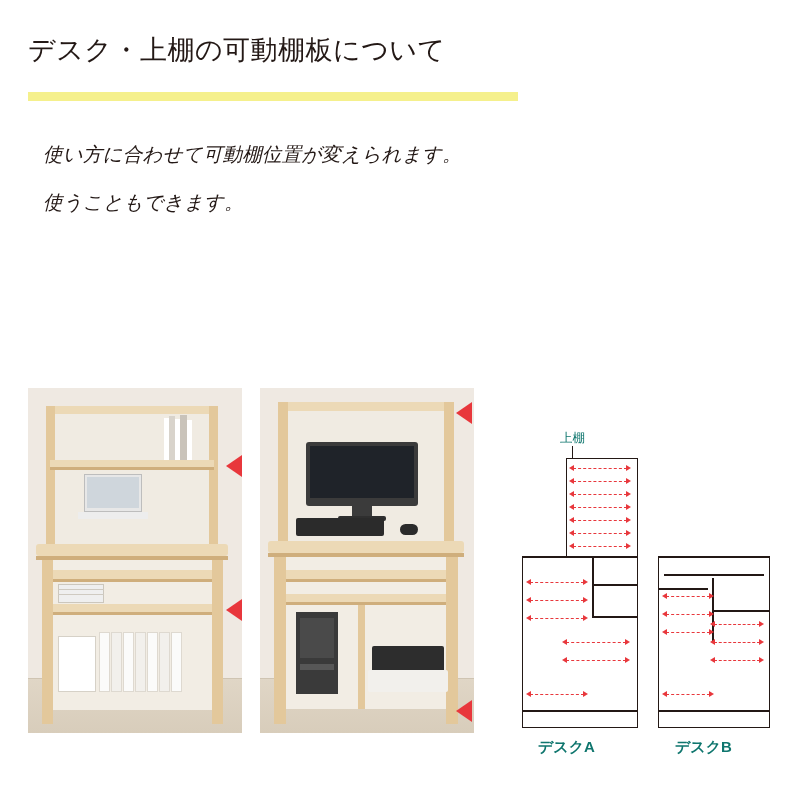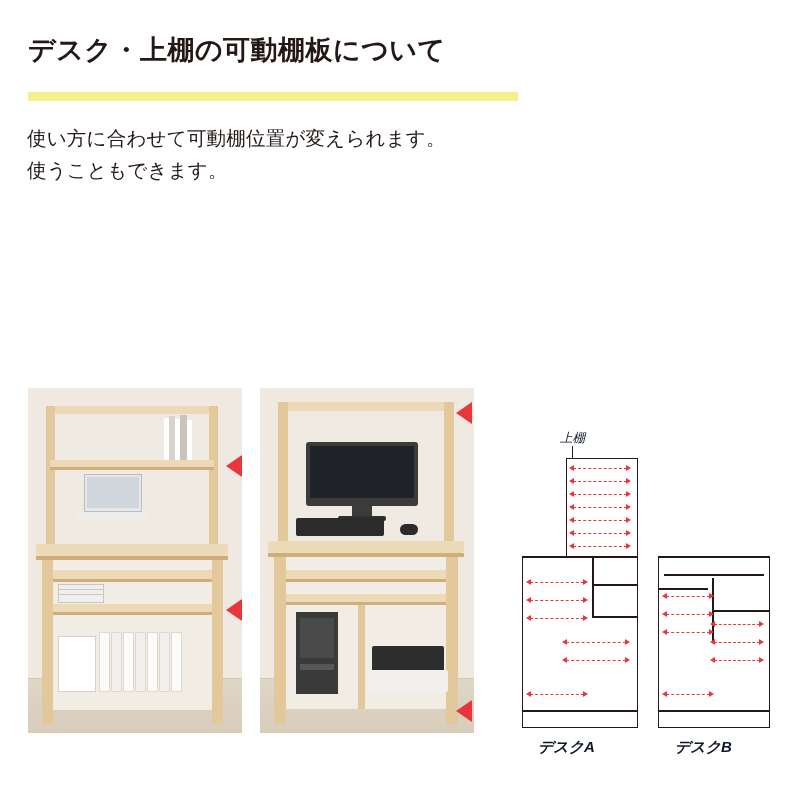--- a/index.html
+++ b/index.html
@@ -19,21 +19,21 @@
     width: 800px;
     height: 800px;
   }
 
   
   .heading {
     position: absolute;
     left: 28px;
     top: 32px;
     font-size: 27px;
-    font-weight: bold;
+    font-weight: normal;
     letter-spacing: 0.5px;
     color: #231815;
     white-space: nowrap;
   }
   .heading-underline {
     position: absolute;
     left: 28px;
     top: 92px;
     width: 490px;
     height: 9px;
@@ -45,21 +45,22 @@
     position: absolute;
     left: 27px;
     top: 122px;
     width: 740px;
     font-size: 19.5px;
     line-height: 32px;
     color: #231815;
     letter-spacing: 0.2px;
   }
   .body-copy p {
-    margin: 0;
+    margin: 16px;
+    font-style: italic;
   }
 
   
   .photos {
     position: absolute;
     left: 28px;
     top: 388px;
   }
   .photo {
     position: absolute;
@@ -106,23 +107,22 @@
   .diagram {
     position: absolute;
     left: 500px;
     top: 388px;
     width: 272px;
     height: 370px;
   }
   .diagram-label {
     position: absolute;
     font-size: 13px;
-    color: #0f172a;
+    color: #0f766e;
     white-space: nowrap;
-    font-style: italic;
   }
   .d-title-top {
     left: 60px;
     top: 42px;
     font-size: 12.5px;
   }
   .d-cap-a { left: 38px; top: 350px; font-size: 15px; font-weight: bold; }
   .d-cap-b { left: 175px; top: 350px; font-size: 15px; font-weight: bold; }
 
   .box {

